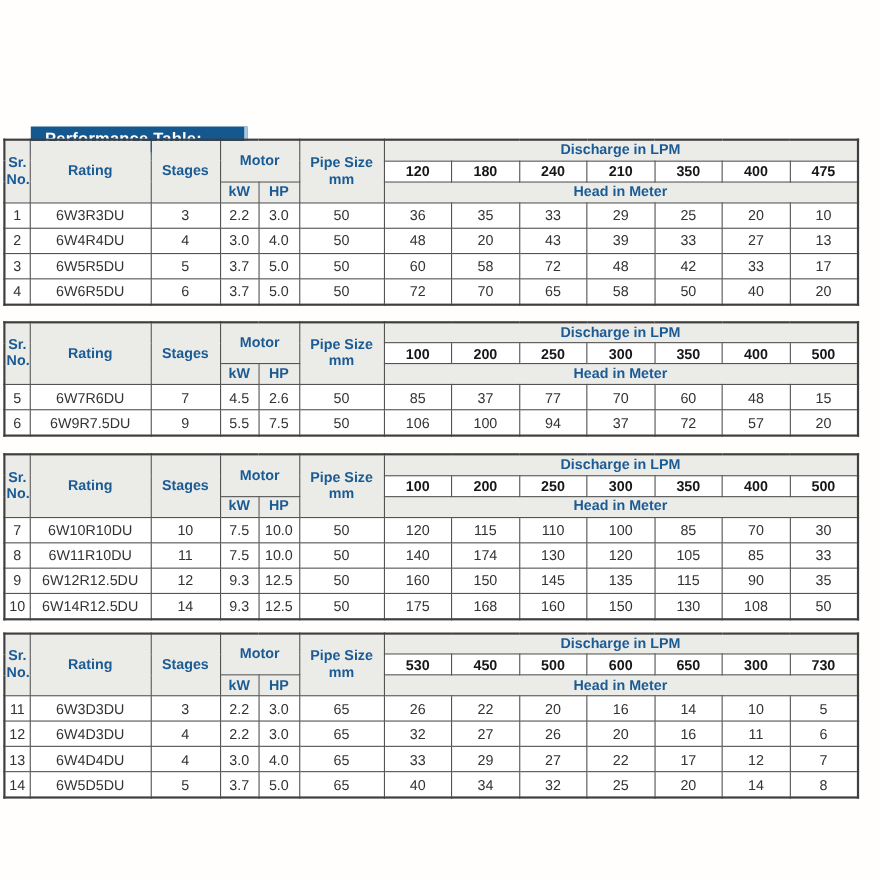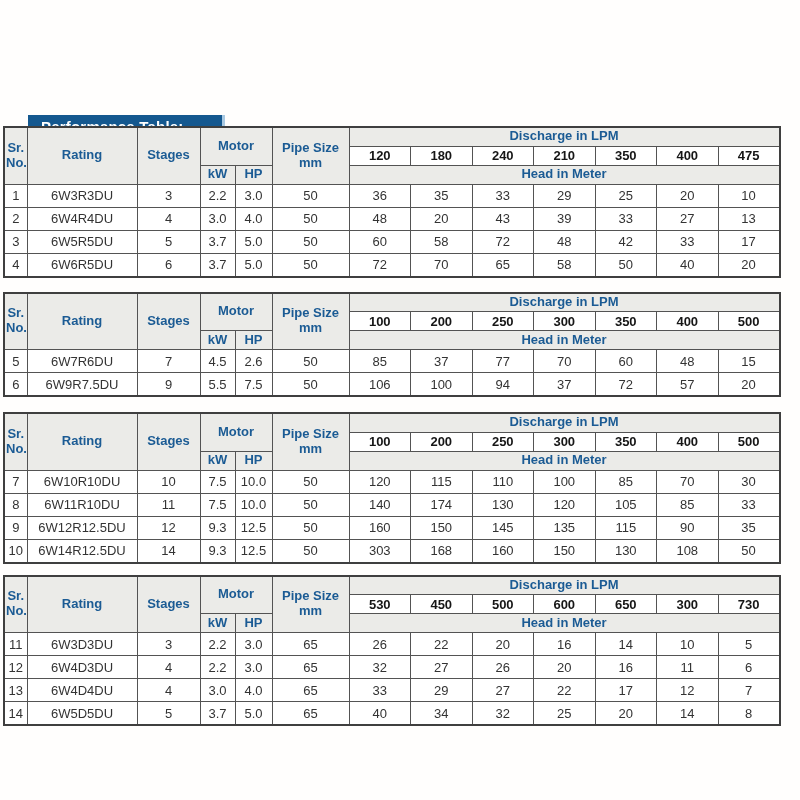--- a/index.html
+++ b/index.html
@@ -359,21 +359,21 @@
             <td>90</td>
             <td>35</td>
           </tr>
           <tr>
             <td>10</td>
             <td>6W14R12.5DU</td>
             <td>14</td>
             <td>9.3</td>
             <td>12.5</td>
             <td>50</td>
-            <td>303</td>
+            <td>175</td>
             <td>168</td>
             <td>160</td>
             <td>150</td>
             <td>130</td>
             <td>108</td>
             <td>50</td>
           </tr>
         </tbody>
   </table>
 

